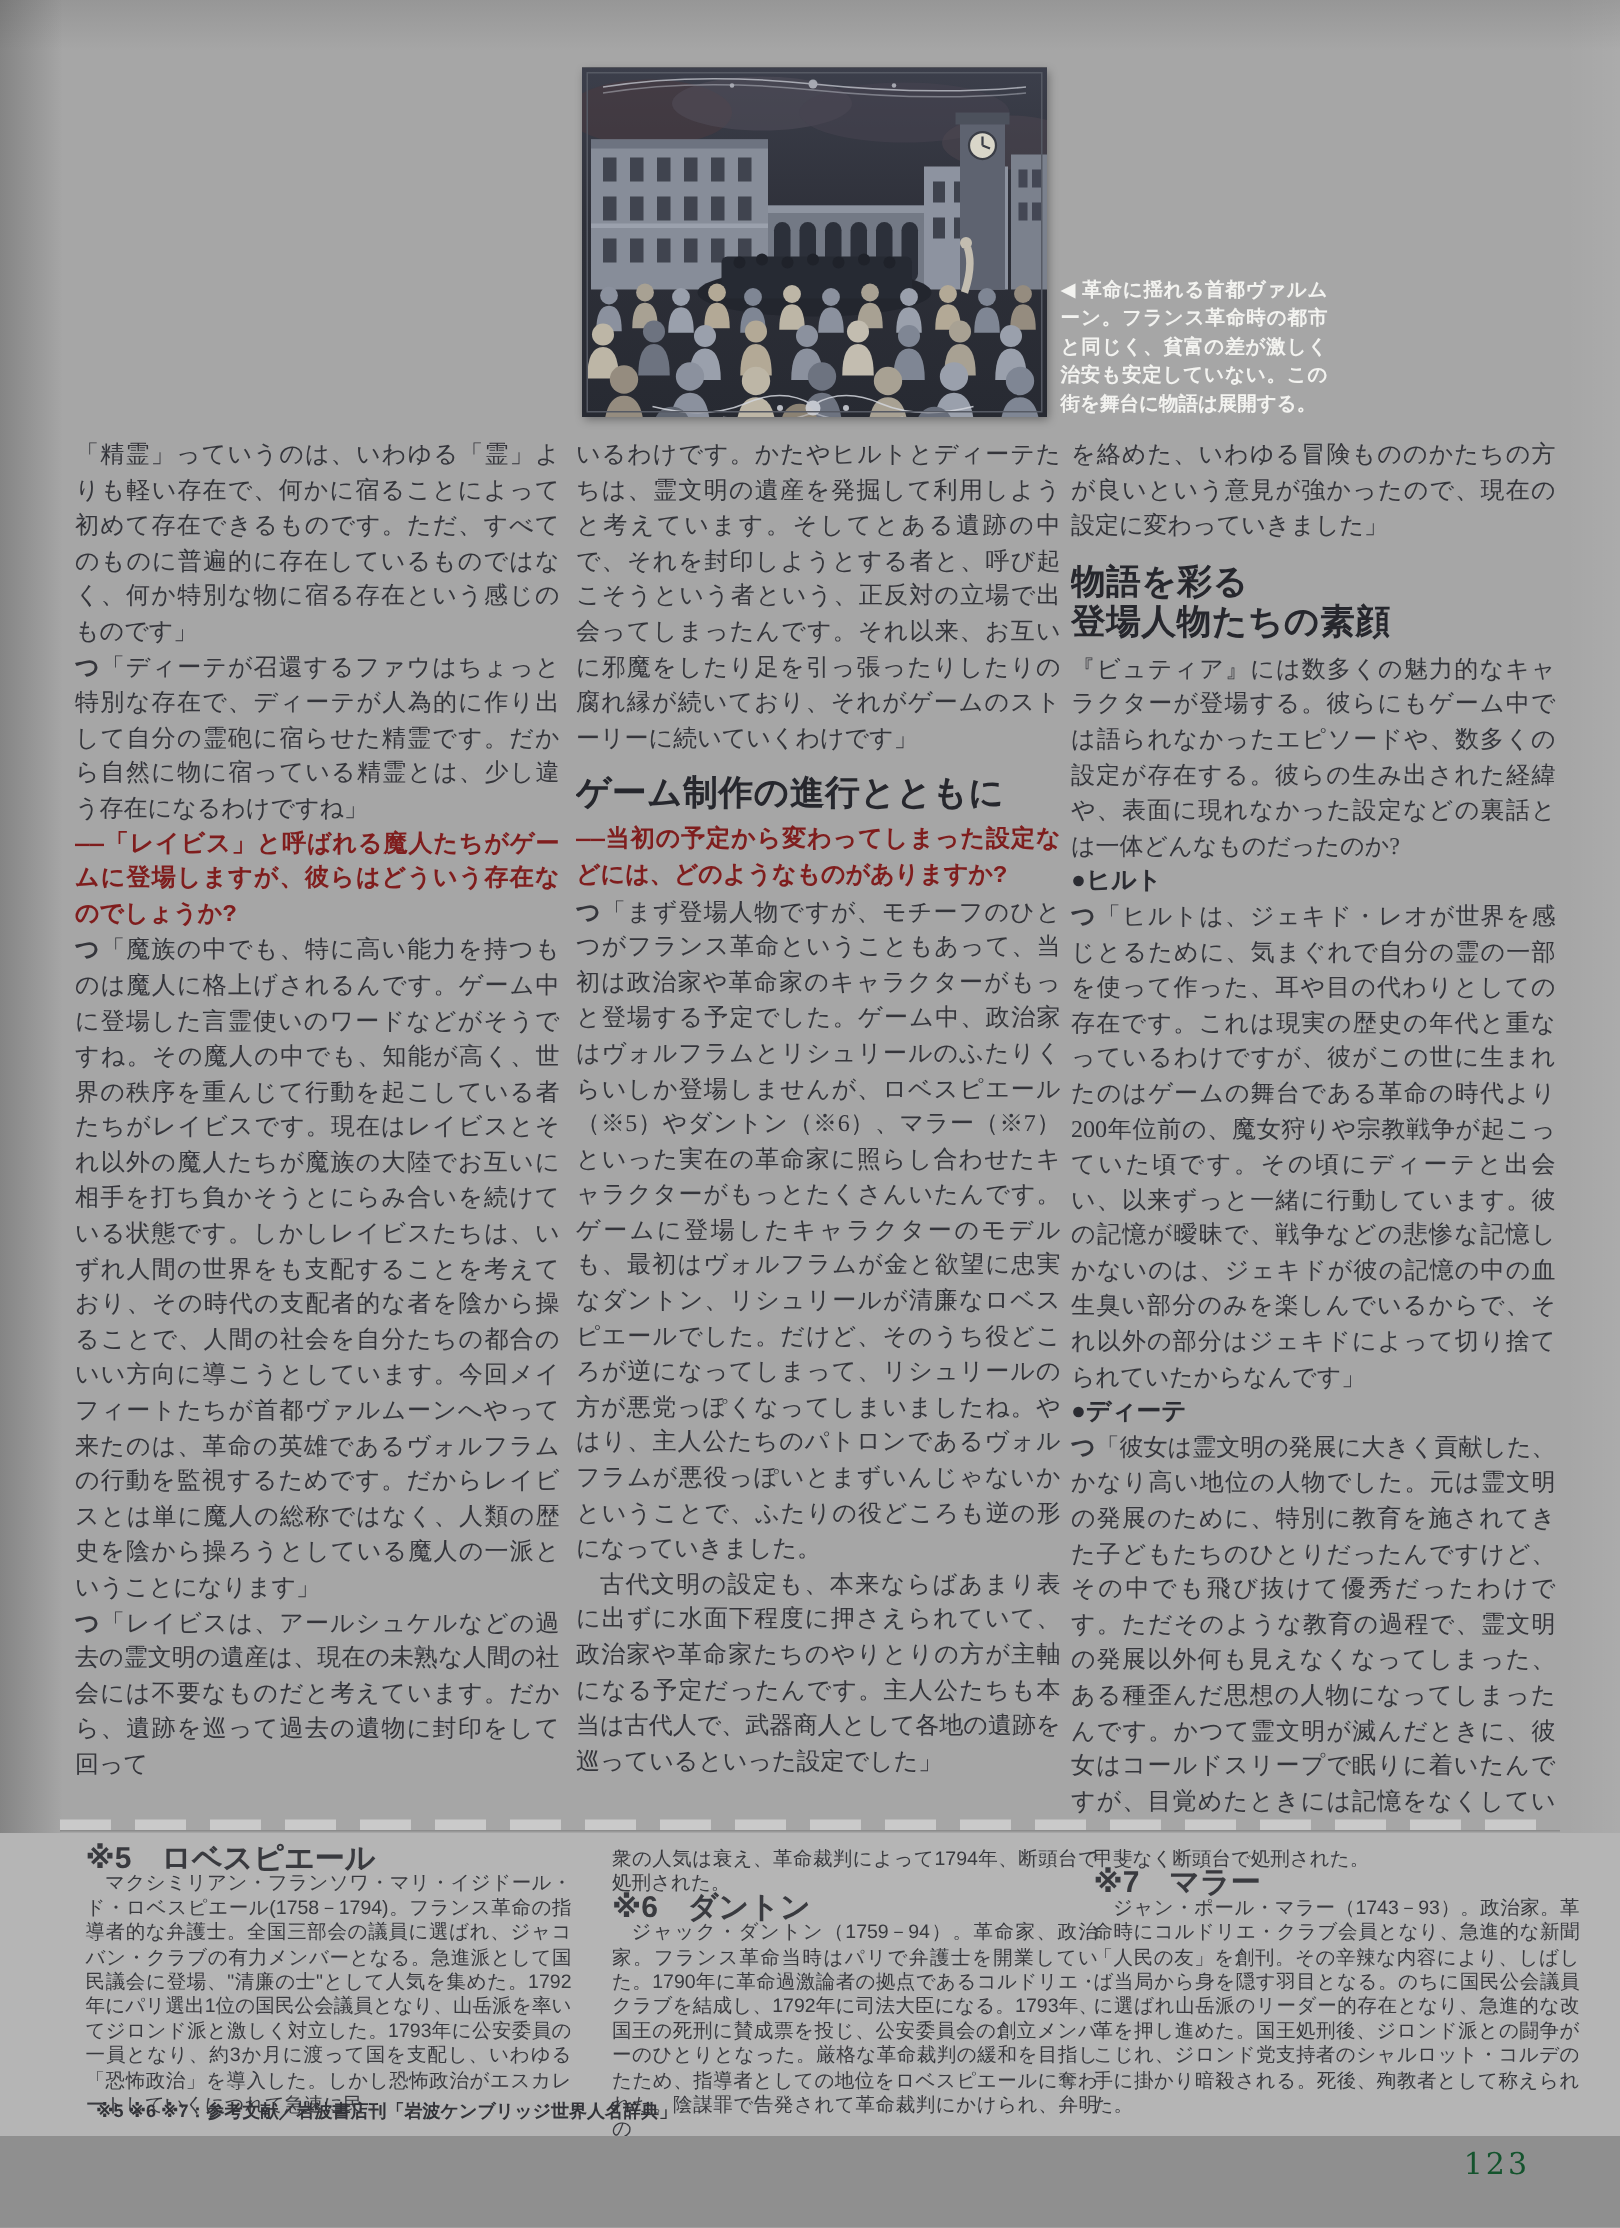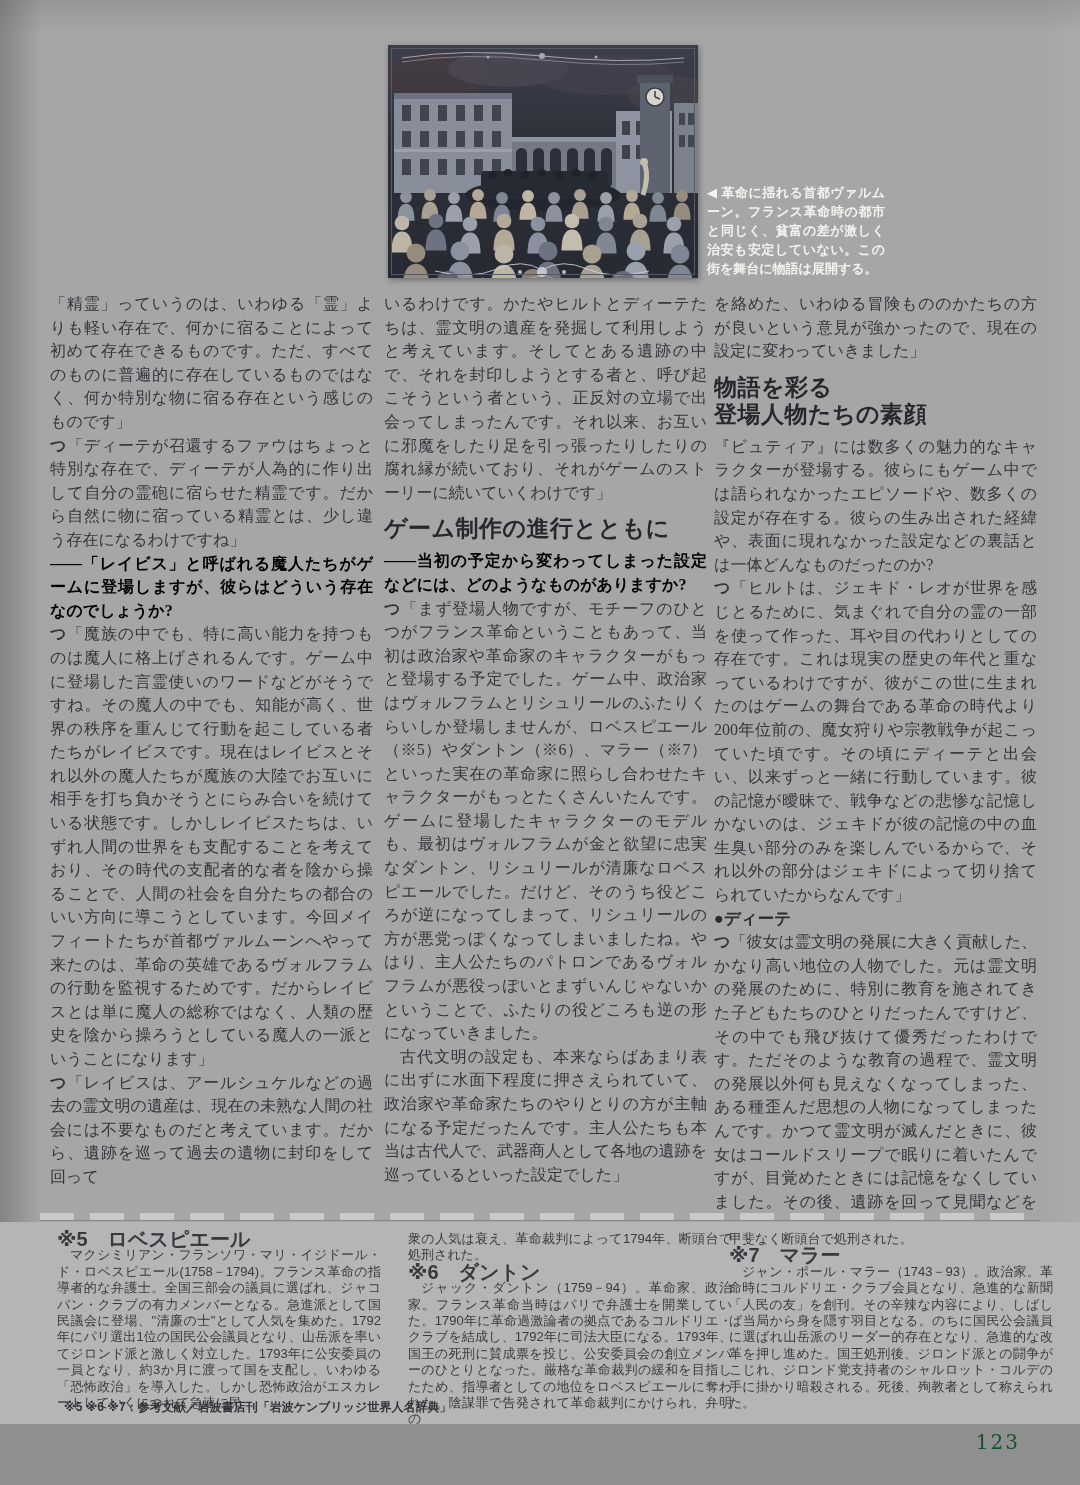--- a/index.html
+++ b/index.html
@@ -20,21 +20,21 @@
   .photo svg{display:block;width:100%;height:100%;}
   .caption{position:absolute;left:707px;top:183px;width:178px;
     font-size:13px;line-height:19px;font-weight:bold;color:#f3f3f0;text-align:justify;}
   
   .col{position:absolute;top:292px;width:323px;height:921px;overflow:hidden;
     font-family:"Liberation Serif","DejaVu Serif",serif;
     font-size:16px;line-height:23.6px;color:#34353b;text-align:justify;}
   #c1{left:50px}#c2{left:384px}#c3{left:714px}
   .col p{margin:0;}
   .sp{font-family:"Liberation Sans","DejaVu Sans",sans-serif;font-weight:bold;}
-  .q{font-family:Liberation Serif, serif;font-weight:bold;color:#000000;}
+  .q{font-family:Liberation Mono, monospace;font-weight:bold;color:#7f1d1d;}
   .h2{font-family:"Liberation Sans","DejaVu Sans",sans-serif;font-weight:bold;
     font-size:23px;line-height:27px;letter-spacing:.5px;color:#26272d;margin:11px 0 7px !important;}
   .sub{font-family:"Liberation Sans","DejaVu Sans",sans-serif;font-weight:bold;
     font-size:16.5px;color:#2b2c32;}
   .indent{text-indent:16px;}
   
   .dashes{position:absolute;left:40px;top:1213px;width:1000px;height:7px;
     background:repeating-linear-gradient(90deg,#cacaca 0 34px,rgba(0,0,0,0) 34px 50px);
     box-shadow:0 1px 0 rgba(90,90,90,.35);}
   
@@ -219,20 +219,21 @@
   <p class="q">――当初の予定から変わってしまった設定などには、どのようなものがありますか?</p>
   <p><span class="sp">つ</span><span>「まず登場人物ですが、モチーフのひとつがフランス革命ということもあって、当初は政治家や革命家のキャラクターがもっと登場する予定でした。ゲーム中、政治家はヴォルフラムとリシュリールのふたりくらいしか登場しませんが、ロベスピエール（※5）やダントン（※6）、マラー（※7）といった実在の革命家に照らし合わせたキャラクターがもっとたくさんいたんです。ゲームに登場したキャラクターのモデルも、最初はヴォルフラムが金と欲望に忠実なダントン、リシュリールが清廉なロベスピエールでした。だけど、そのうち役どころが逆になってしまって、リシュリールの方が悪党っぽくなってしまいましたね。やはり、主人公たちのパトロンであるヴォルフラムが悪役っぽいとまずいんじゃないかということで、ふたりの役どころも逆の形になっていきました。</span></p>
   <p class="indent"><span>古代文明の設定も、本来ならばあまり表に出ずに水面下程度に押さえられていて、政治家や革命家たちのやりとりの方が主軸になる予定だったんです。主人公たちも本当は古代人で、武器商人として各地の遺跡を巡っているといった設定でした」</span></p>
 
 </div>
 
 <div class="col" id="c3">
   <p><span>を絡めた、いわゆる冒険もののかたちの方が良いという意見が強かったので、現在の設定に変わっていきました」</span></p>
   <p class="h2"><span>物語を彩る</span><br><span>登場人物たちの素顔</span></p>
   <p>『ビュティア』には数多くの魅力的なキャラクターが登場する。彼らにもゲーム中では語られなかったエピソードや、数多くの設定が存在する。彼らの生み出された経緯や、表面に現れなかった設定などの裏話とは一体どんなものだったのか?</p>
+  <p class="sub">●ヒルト</p>
   <p><span class="sp">つ</span><span>「ヒルトは、ジェキド・レオが世界を感じとるために、気まぐれで自分の霊の一部を使って作った、耳や目の代わりとしての存在です。これは現実の歴史の年代と重なっているわけですが、彼がこの世に生まれたのはゲームの舞台である革命の時代より200年位前の、魔女狩りや宗教戦争が起こっていた頃です。その頃にディーテと出会い、以来ずっと一緒に行動しています。彼の記憶が曖昧で、戦争などの悲惨な記憶しかないのは、ジェキドが彼の記憶の中の血生臭い部分のみを楽しんでいるからで、それ以外の部分はジェキドによって切り捨てられていたからなんです」</span></p>
   <p class="sub">●ディーテ</p>
   <p><span class="sp">つ</span><span>「彼女は霊文明の発展に大きく貢献した、かなり高い地位の人物でした。元は霊文明の発展のために、特別に教育を施されてきた子どもたちのひとりだったんですけど、その中でも飛び抜けて優秀だったわけです。ただそのような教育の過程で、霊文明の発展以外何も見えなくなってしまった、ある種歪んだ思想の人物になってしまったんです。かつて霊文明が滅んだときに、彼女はコールドスリープで眠りに着いたんですが、目覚めたときには記憶をなくしていました。その後、遺跡を回って見聞などを集めているうちに、徐々に</span></p>
 </div>
 
 <div class="dashes"></div>
 
 <div class="fnzone"></div>
 
 <div class="fncol" id="f1">

